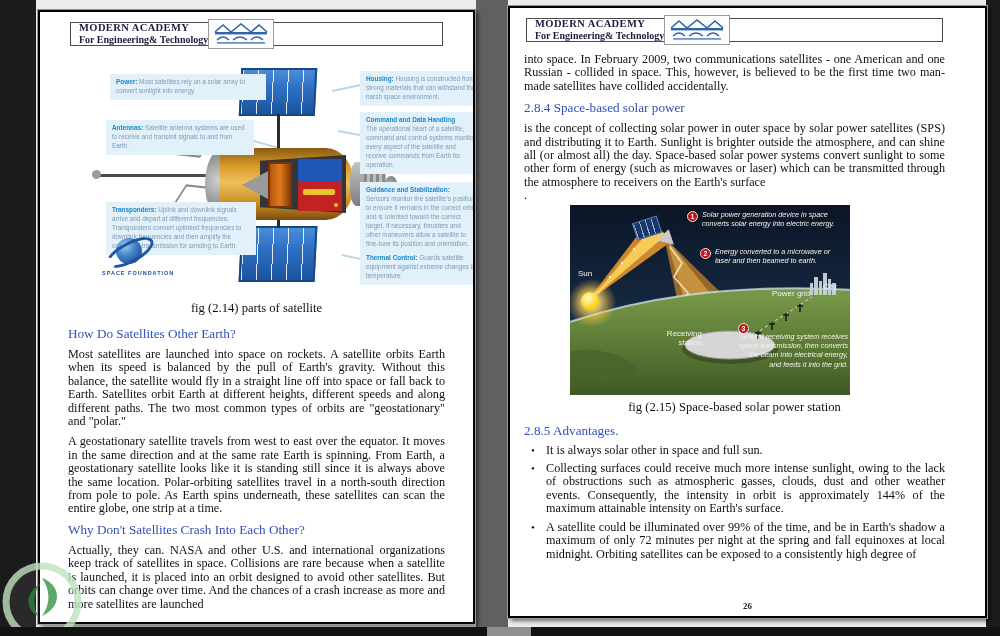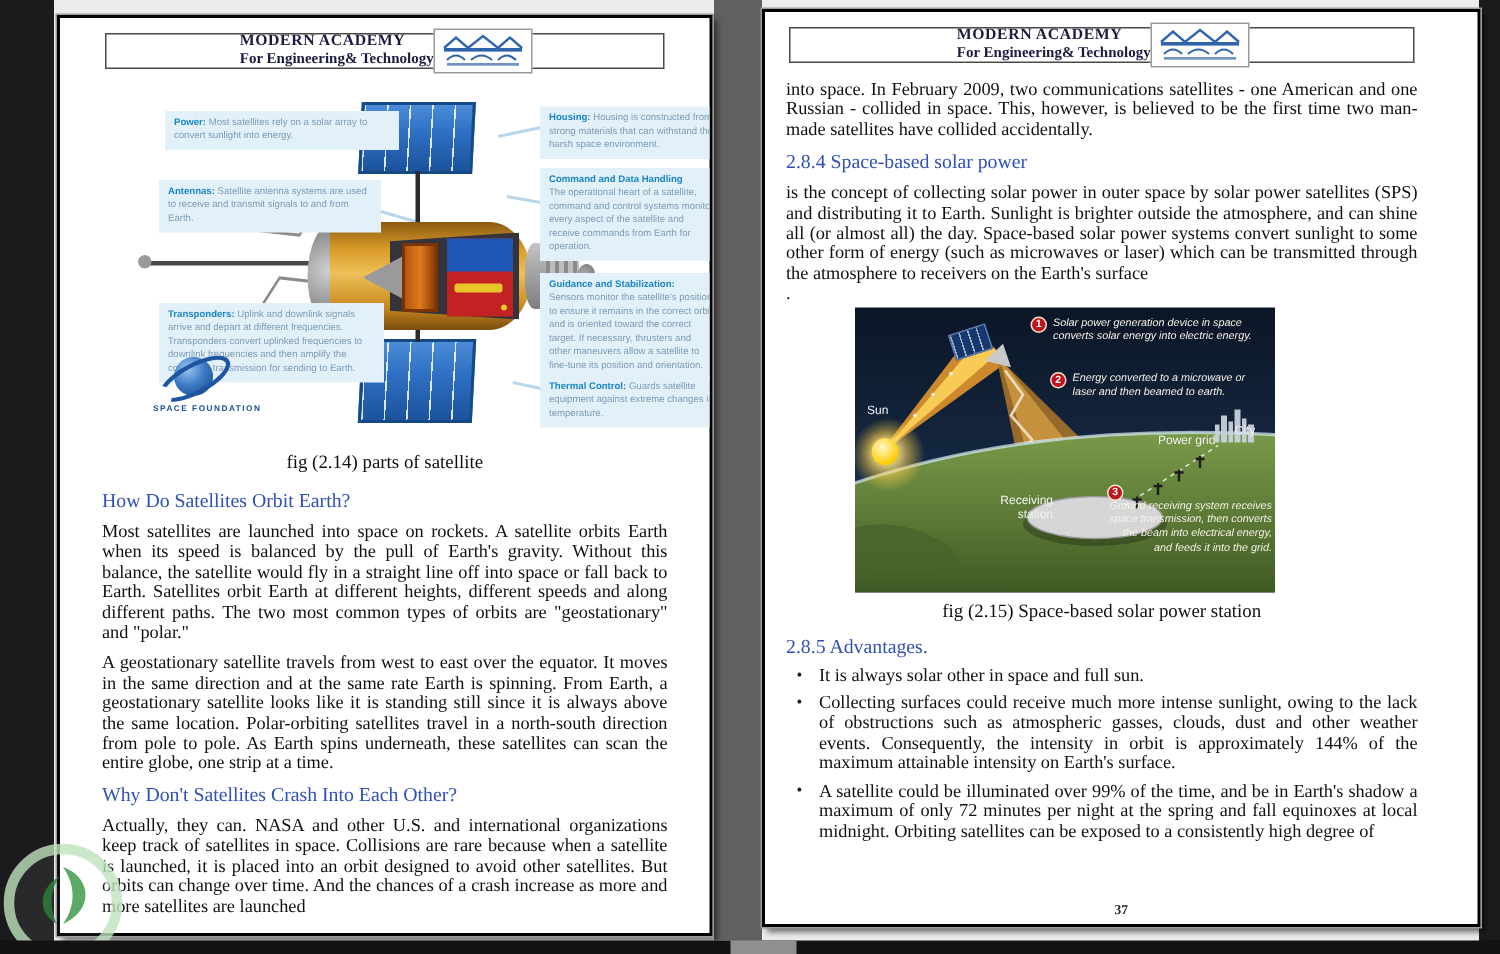--- a/index.html
+++ b/index.html
@@ -18,21 +18,21 @@
   .page{position:absolute;background:#fff;border:2px solid #000;
         box-shadow:0 0 0 1px #9a9a9a,3px 3px 4px rgba(0,0,0,.55);}
   .page-left{left:38px;top:10px;width:433px;height:610px;}
   .page-right{left:508px;top:6px;width:475px;height:608px;}
   .page-inner{position:absolute;inset:0;overflow:hidden;}
   .page-left  .page-inner{padding:0 28px;}
   .page-right .page-inner{padding:0 40px 0 14px;}
 
   
   .doc-header{margin:10px 2px 0;border:1px solid #4a4a4a;height:24px;
-      display:flex;justify-content:center;align-items:center;padding:2px 6px 2px 8px;box-sizing:border-box;}
+      display:flex;justify-content:flex-start;align-items:center;padding:2px 6px 2px 8px;box-sizing:border-box;}
   .hdr-l1{font-weight:bold;font-size:10.5px;letter-spacing:.4px;color:#1b1b3f;line-height:1.25;}
   .hdr-l2{font-weight:bold;font-size:10px;color:#1b1b3f;line-height:1.25;}
   .hdr-logo{width:64px;height:28px;border:1px solid #9a9a9a;display:flex;align-items:center;justify-content:center;background:#fdfdfd;}
 
   
   .h-blue{color:#3050b8;font-size:13.2px;margin:10px 0 0;}
   .para{ text-align:justify;font-size:12.2px;line-height:13.4px;color:#101010;margin:6px 0 0;}
   .caption{text-align:center;font-size:12.6px;color:#101010;margin:3px 0 0;}
   .pgnum{position:absolute;bottom:5px;left:0;right:0;text-align:center;
          font-size:9px;font-weight:bold;color:#222;}
@@ -219,21 +219,21 @@
     </div>
 
     <div class="sf-logo">
       <div class="sf-sphere"></div>
       <div class="sf-orbit"></div>
       <div class="sf-text">SPACE FOUNDATION</div>
     </div>
   </div>
 
   <div class="caption">fig (2.14) parts of satellite</div>
-  <div class="h-blue">How Do Satellites Orbit Earth?</div>
+  <div class="h-blue">How Do Satellites Other Earth?</div>
   <div class="para">Most satellites are launched into space on rockets. A satellite orbits Earth when its speed is balanced by the pull of Earth's gravity. Without this balance, the satellite would fly in a straight line off into space or fall back to Earth. Satellites orbit Earth at different heights, different speeds and along different paths. The two most common types of orbits are "geostationary" and "polar."</div>
   <div class="para" style="margin-top:7px;">A geostationary satellite travels from west to east over the equator. It moves in the same direction and at the same rate Earth is spinning. From Earth, a geostationary satellite looks like it is standing still since it is always above the same location. Polar-orbiting satellites travel in a north-south direction from pole to pole. As Earth spins underneath, these satellites can scan the entire globe, one strip at a time.</div>
   <div class="h-blue" style="margin-top:6px;">Why Don't Satellites Crash Into Each Other?</div>
   <div class="para">Actually, they can. NASA and other U.S. and international organizations keep track of satellites in space. Collisions are rare because when a satellite is launched, it is placed into an orbit designed to avoid other satellites. But orbits can change over time. And the chances of a crash increase as more and more satellites are launched</div>
  </div>
 </div>
 
 <div class="page page-right">
  <div class="page-inner">
 
@@ -322,21 +322,21 @@
     <div class="fig-label lbl-recv">Receiving station</div>
   </div>
 
   <div class="caption" style="margin-top:5px;">fig (2.15) Space-based solar power station</div>
   <div class="h-blue" style="margin-top:8px;">2.8.5 Advantages.</div>
   <div class="bullets">
     <div class="b">It is always solar other in space and full sun.</div>
     <div class="b">Collecting surfaces could receive much more intense sunlight, owing to the lack of obstructions such as atmospheric gasses, clouds, dust and other weather events. Consequently, the intensity in orbit is approximately 144% of the maximum attainable intensity on Earth's surface.</div>
     <div class="b">A satellite could be illuminated over 99% of the time, and be in Earth's shadow a maximum of only 72 minutes per night at the spring and fall equinoxes at local midnight. Orbiting satellites can be exposed to a consistently high degree of</div>
   </div>
-  <div class="pgnum">37</div>
+  <div class="pgnum">26</div>
  </div>
 </div>
 
 <div class="watermark">
   <svg width="110" height="78" viewBox="0 0 110 78">
     <circle cx="48" cy="44" r="36" fill="rgba(255,255,255,0.08)" stroke="#bfe3bf" stroke-width="7" opacity="0.8"></circle>
     <path d="M48,20 C66,26 70,48 48,58 C58,44 55,30 48,20 Z" fill="#3f9a4d" opacity="0.85"></path>
     <path d="M46,26 C32,34 30,50 44,58 C38,46 40,34 46,26 Z" fill="#2f7a3c" opacity="0.85"></path>
   </svg>
   <div class="wm-ar">كفـل</div>

